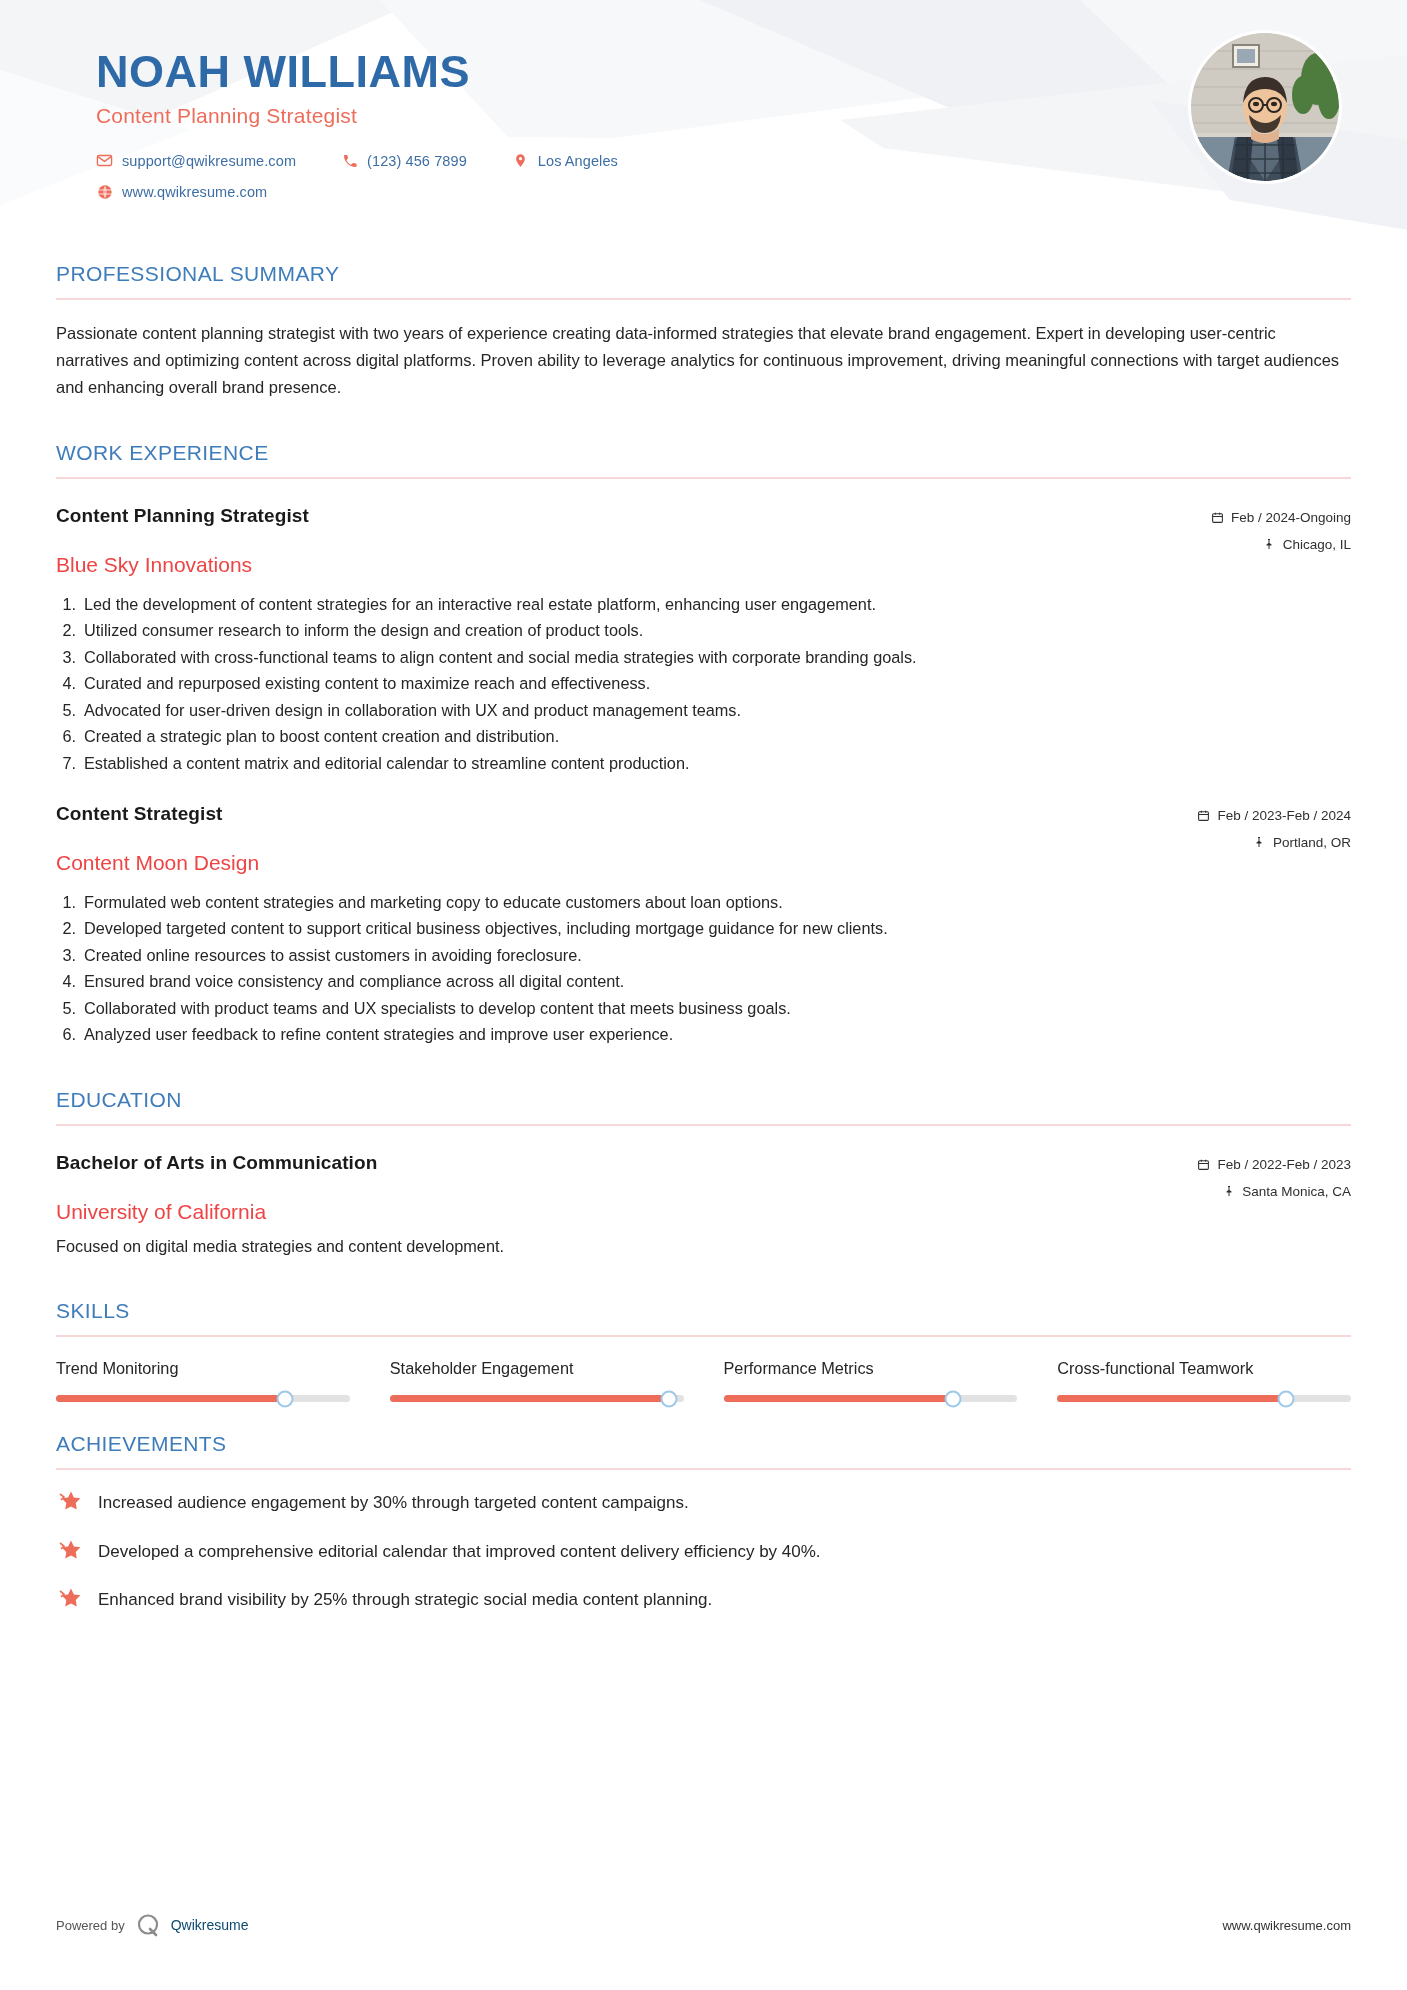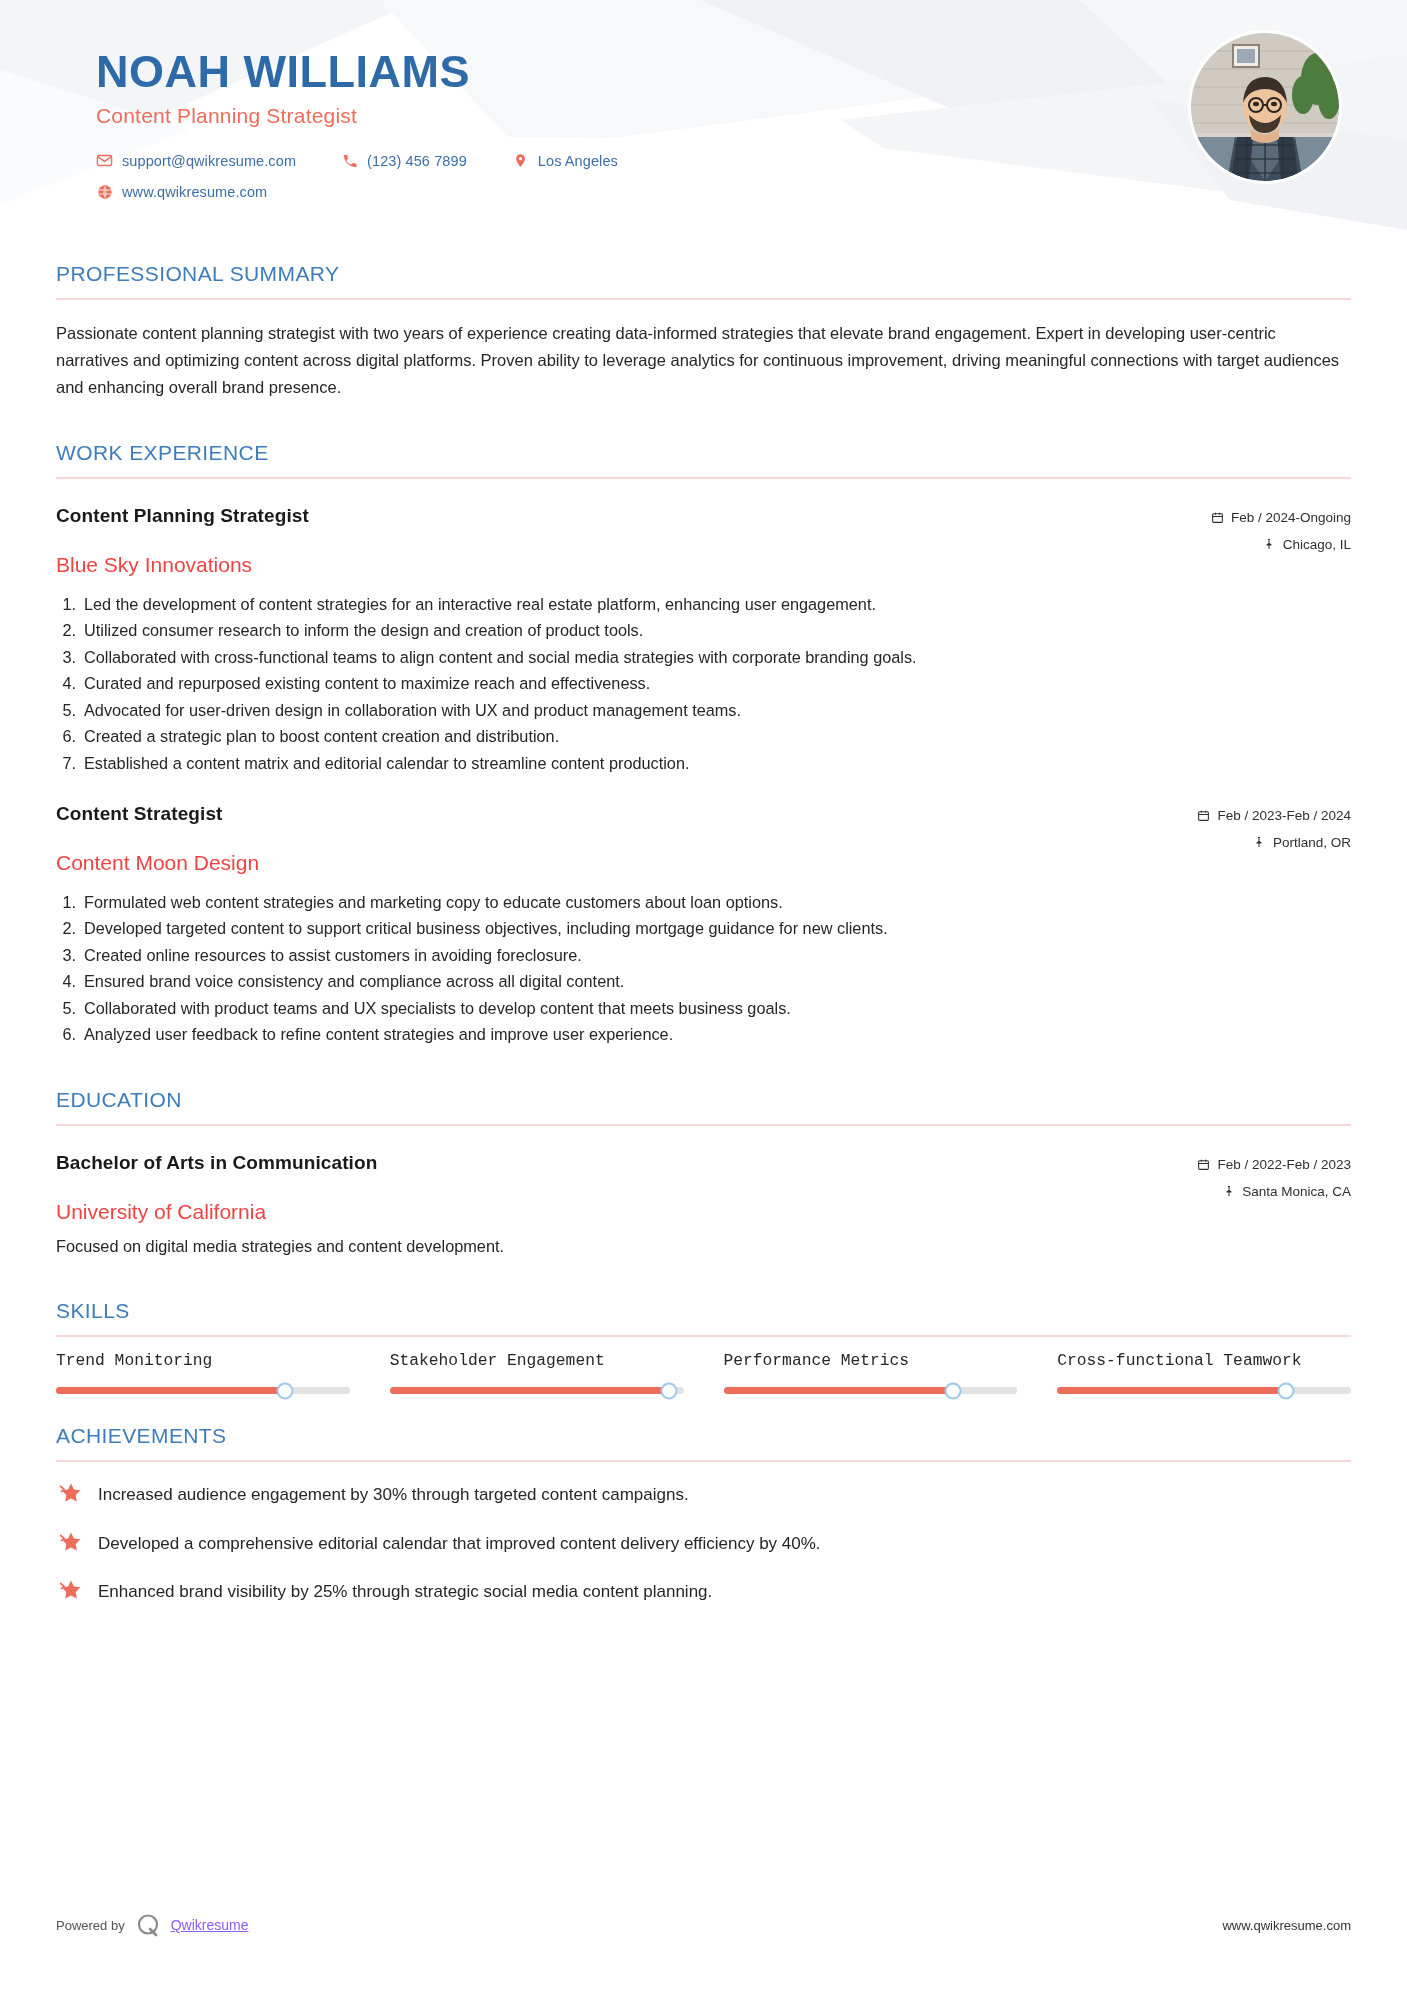--- a/index.html
+++ b/index.html
@@ -70,21 +70,21 @@
   .bullets li {
     font-size: 16.3px; line-height: 1.63; color: #262626;
     display: flex; gap: 8px;
   }
   .bnum { min-width: 20px; text-align: right; }
 
   
   .edu-desc { font-size: 16.3px; color:#262626; margin-top: 9px; line-height:1.6;}
 
   
-  .skills-grid { display: grid; grid-template-columns: repeat(4, 1fr); gap: 0 40px; margin-top: 14px; font-family: Liberation Mono, monospace; }
+  .skills-grid { display: grid; grid-template-columns: repeat(4, 1fr); gap: 0 40px; margin-top: 22px; }
   .skill-name { font-size: 16.3px; color: #262626; margin-bottom: 17px; }
   .bar-wrap { position: relative; height: 7px; background: #e2e2e2; border-radius: 4px; }
   .bar-fill { position:absolute; left:0; top:0; height:100%; background:#ee6c5a; border-radius:4px; }
   .bar-knob {
     position:absolute; top:50%; width: 17px; height: 17px; border-radius:50%;
     background:#fff; border: 2px solid #9dc8e8; transform: translate(-50%, -50%);
   }
 
   
   .ach-list { margin-top: 20px; }
@@ -93,21 +93,21 @@
   .ach-text { font-size: 17px; color:#262626; line-height:1.5; }
 
   
   .footer {
     position: absolute; left: 56px; right: 56px; bottom: 52px;
     display:flex; align-items:center; justify-content:space-between;
   }
   .pw { display:flex; align-items:center; gap:10px; }
   .pw-label { font-size: 13px; color:#555; }
   .pw-logo { width:26px; height:26px; flex:none; }
-  .pw-name { font-size:14px; color:#8b5cf6; text-decoration: underline; font-weight:500;}
+  .pw-name { font-size:14px; color:#0c4a6e; font-weight:500;}
   .foot-url { font-size: 13px; color:#333; }
 
   .gap-lg { height: 40px; }
   .gap-md { height: 30px; }
 </style>
 </head>
 <body>
 
 <div class="page">
 

